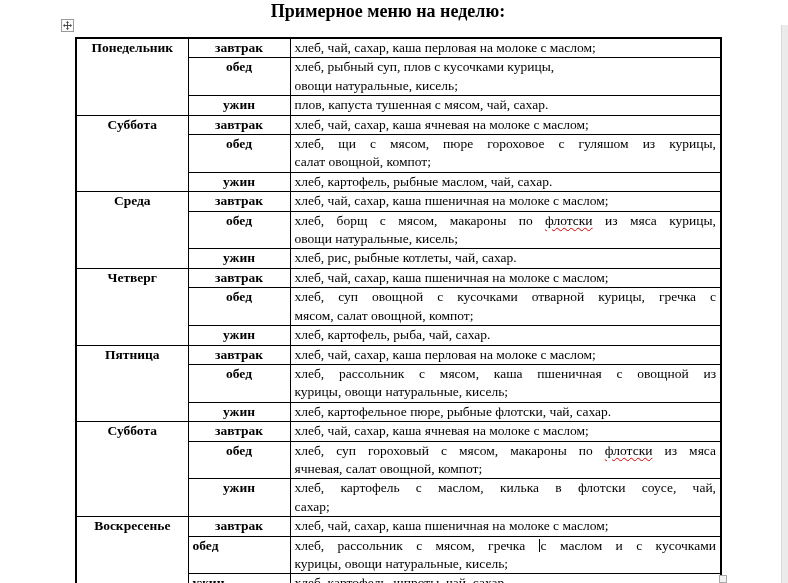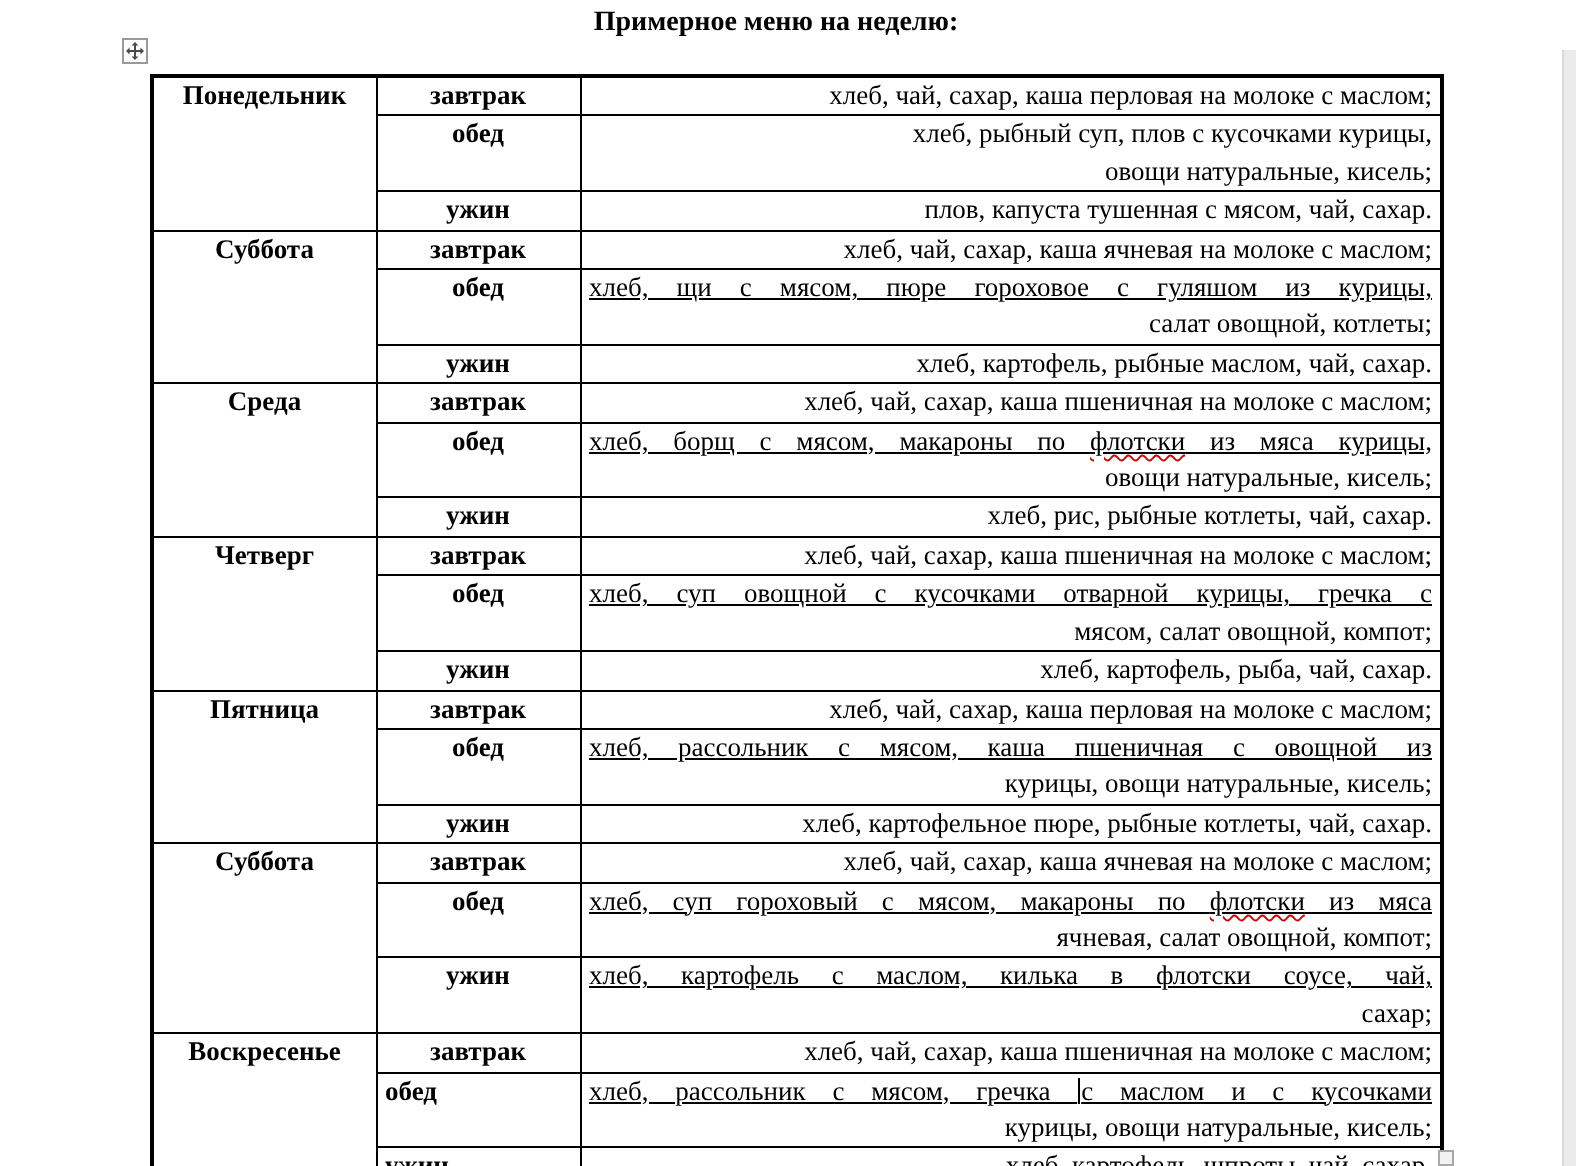--- a/index.html
+++ b/index.html
@@ -3,43 +3,43 @@
 <meta charset="utf-8">
 <style>
   html, body { margin:0; padding:0; }
   body {
     width:788px; height:583px; position:relative; overflow:hidden;
     background:#ffffff; color:#000;
     font-family:"Liberation Serif", serif;
   }
   .title {
     position:absolute; top:2px; left:0; width:776px;
-    text-align:center; font-weight:bold; font-size:14px; line-height:19px;
+    text-align:center; font-weight:bold; font-size:18px; line-height:19px;
   }
   .move-handle {
     position:absolute; left:61px; top:19px; width:13px; height:13px;
     border:1px solid #9a9a9a; background:#fcfcfc;
     display:flex; align-items:center; justify-content:center; box-sizing:border-box;
   }
   table.menu {
     position:absolute; left:75px; top:37px;
     border-collapse:collapse; table-layout:fixed;
     border:2px solid #000;
   }
   table.menu td {
     border:1px solid #000; vertical-align:top;
     padding:0 4px; font-size:13.5px; line-height:18.4px;
     overflow:hidden;
   }
   tr.single { height:19px; }
   tr.double { height:37px; }
   td.day  { font-weight:bold; text-align:center; }
   td.meal { font-weight:bold; }
-  td.food .line { text-align:right; }
-  td.food .line.j { text-align:justify; text-align-last:justify;text-decoration:underline; }
+  td.food .line { text-align:left; }
+  td.food .line.j { text-align:justify; text-align-last:justify; }
   .sp {
     text-decoration-line: underline;
     text-decoration-style: wavy;
     text-decoration-color:#d40000;
     text-decoration-thickness:1px;
     text-underline-offset:2px;
   }
   .caret {
     display:inline-block; width:1px; height:13px; background:#000;
     vertical-align:-2px; margin-right:1px;
@@ -97,21 +97,21 @@
         <td class="day" rowspan="3">Суббота</td>
         <td class="meal" style="text-align: center;">завтрак</td>
         <td class="food">
           <div class="line">хлеб, чай, сахар, каша ячневая на молоке с маслом;</div>
         </td>
       </tr>
       <tr class="double">
         <td class="meal" style="text-align: center;">обед</td>
         <td class="food">
           <div class="line j">хлеб, щи с мясом, пюре гороховое с гуляшом из курицы,</div>
-          <div class="line">салат овощной, котлеты;</div>
+          <div class="line">салат овощной, компот;</div>
         </td>
       </tr>
       <tr class="single">
         <td class="meal" style="text-align: center;">ужин</td>
         <td class="food">
           <div class="line">хлеб, картофель, рыбные маслом, чай, сахар.</div>
         </td>
       </tr>
       <tr class="single">
         <td class="day" rowspan="3">Среда</td>
@@ -163,21 +163,21 @@
       <tr class="double">
         <td class="meal" style="text-align: center;">обед</td>
         <td class="food">
           <div class="line j">хлеб, рассольник с мясом, каша пшеничная с овощной из</div>
           <div class="line">курицы, овощи натуральные, кисель;</div>
         </td>
       </tr>
       <tr class="single">
         <td class="meal" style="text-align: center;">ужин</td>
         <td class="food">
-          <div class="line">хлеб, картофельное пюре, рыбные котлеты, чай, сахар.</div>
+          <div class="line">хлеб, картофельное пюре, рыбные флотски, чай, сахар.</div>
         </td>
       </tr>
       <tr class="single">
         <td class="day" rowspan="3">Суббота</td>
         <td class="meal" style="text-align: center;">завтрак</td>
         <td class="food">
           <div class="line">хлеб, чай, сахар, каша ячневая на молоке с маслом;</div>
         </td>
       </tr>
       <tr class="double">

